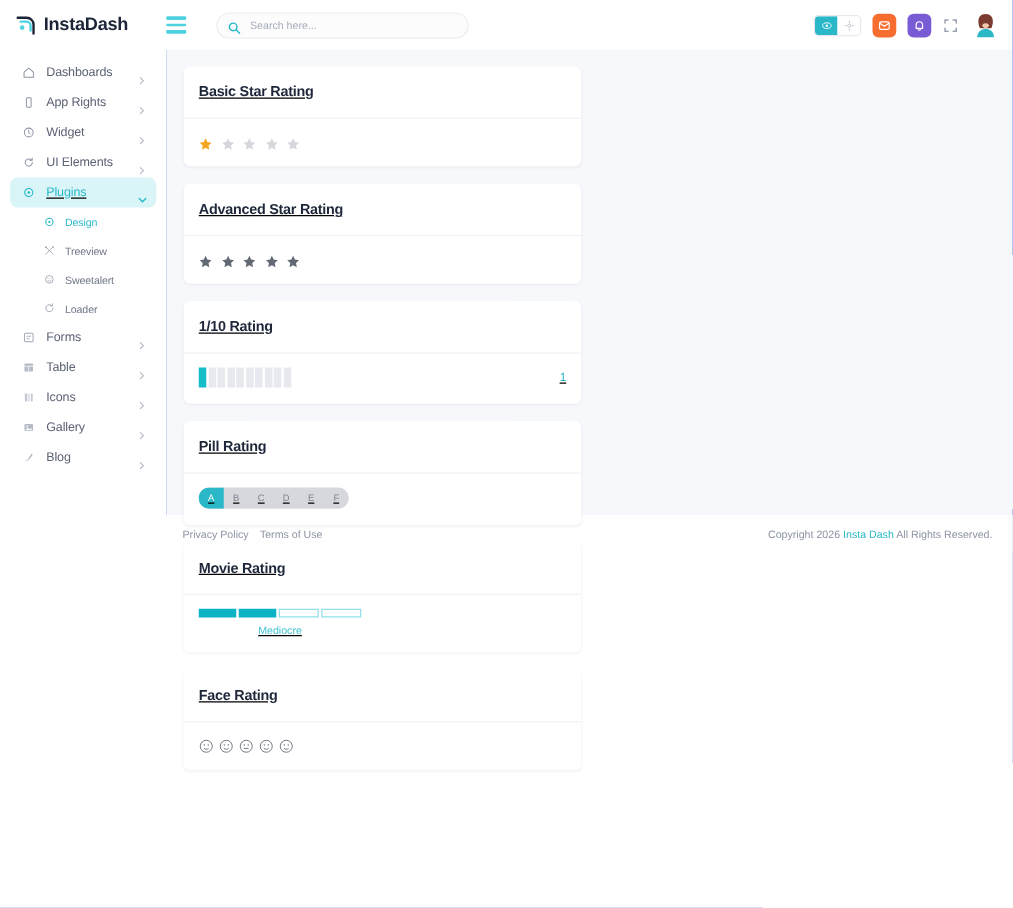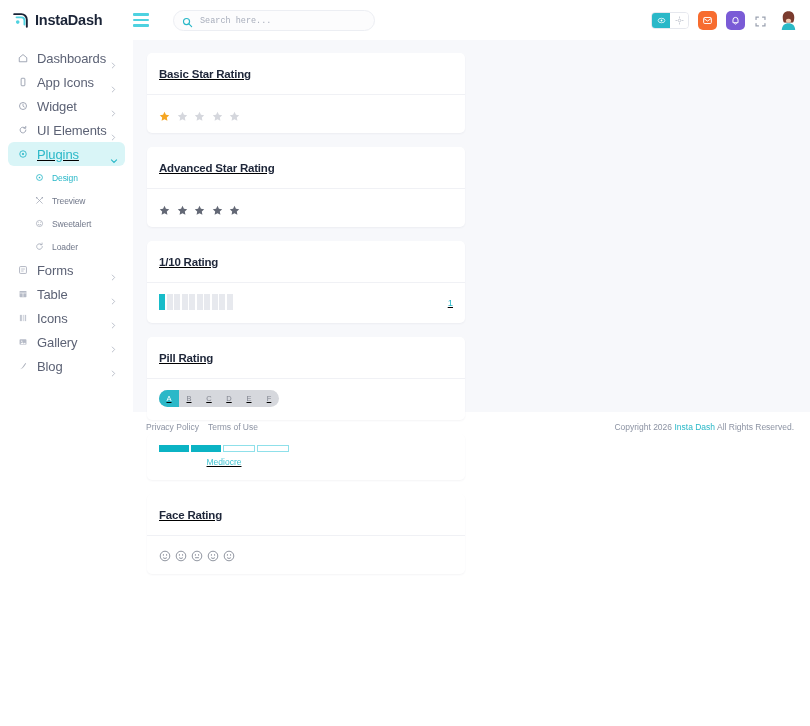--- a/index.html
+++ b/index.html
@@ -31,21 +31,21 @@
   .hamburger {
     width: 20px; height: 40px; display: flex; flex-direction: column;
     justify-content: center; gap: 3px; cursor: pointer; flex: 0 0 20px;
   }
   .hamburger span { display: block; height: 2.6px; width: 16px; background: #4ed2e0; border-radius: 1px; }
 
   .search-wrap { margin-left: 20px; position: relative; }
   .search-box {
     width: 202px; height: 21px; border: 1px solid #eceef3; border-radius: 11px;
     background: #fcfcfd; padding-left: 26px; font-size: 8.5px; color: #9aa1b0;
-    font-family: Liberation Mono, monospace; outline: none;
+    font-family: Liberation Sans, sans-serif; outline: none;
   }
   .search-box::placeholder { color: #a7adbb; }
   .search-ico { position: absolute; left: 9px; top: 5px; width: 11px; height: 11px; pointer-events: none; }
 
   .top-right {
     margin-left: auto; display: flex; align-items: center; gap: 9px; padding-right: 9px;
   }
   .toggle-pill {
     width: 38px; height: 17px; border-radius: 4px; display: flex; overflow: hidden;
     border: 1px solid #e6e8ee; cursor: pointer;
@@ -68,21 +68,21 @@
   
   .sidebar {
     width: 133px; flex: 0 0 133px; background: #ffffff; height: 372px;
     padding-top: 6px; position: relative;
   }
   .nav-item {
     height: 24px; display: flex; align-items: center; margin: 0 8px;
     padding: 0 8px 0 9px; border-radius: 6px; cursor: pointer; position: relative;
   }
   .nav-item .nico { width: 11px; flex: 0 0 11px; display: flex; align-items: center; justify-content: center; margin-right: 9px; }
-  .nav-item .nlabel { font-size: 13px; color: #5c6275; letter-spacing: -0.1px; }
+  .nav-item .nlabel { font-size: 10px; color: #5c6275; letter-spacing: -0.1px; }
   .nav-item .chev { margin-left: auto; width: 7px; height: 7px; }
   .nav-item.active { background: #d9f5f7; text-decoration: underline; }
   .nav-item.active .nlabel { color: #2ab8c8; }
   .nav-sub { height: 23px; display: flex; align-items: center; padding-left: 26px; margin: 0 8px; cursor: pointer; }
   .nav-sub .nico { width: 10px; flex: 0 0 10px; display: flex; align-items: center; justify-content: center; margin-right: 8px; }
   .nav-sub .nlabel { font-size: 8.5px; color: #6e7party; color: #707789; letter-spacing: -0.1px; }
   .nav-sub.active .nlabel { color: #2ab8c8; }
 
   
   .content { flex: 1; background: #f7f8fb; height: 372px; position: relative; }
@@ -247,21 +247,21 @@
             </svg>
         </span>
       </div>
 
       <div class="nav-item">
         <span class="nico">
           <svg viewBox="0 0 16 16" width="10" height="10">
               <rect x="5" y="2" width="6" height="12" rx="1.2" fill="none" stroke="#8d94a5" stroke-width="1.3"></rect>
             </svg>
         </span>
-        <span class="nlabel">App Icons</span>
+        <span class="nlabel">App Rights</span>
         <span class="chev">
           <svg viewBox="0 0 8 8" width="7" height="7">
               <path d="M2.6 1.2 5.4 4 2.6 6.8" fill="none" stroke="#b2b7c3" stroke-width="1" stroke-linecap="round"></path>
             </svg>
         </span>
       </div>
 
       <div class="nav-item">
         <span class="nico">
           <svg viewBox="0 0 16 16" width="10" height="10">
@@ -517,20 +517,23 @@
               <span class="pill-seg">B</span>
               <span class="pill-seg">C</span>
               <span class="pill-seg">D</span>
               <span class="pill-seg">E</span>
               <span class="pill-seg">F</span>
             </div>
           </div>
         </div>
 
         <div class="card">
+          <div class="card-head">
+            <span class="card-title">Movie Rating</span>
+          </div>
           <div class="card-body">
             <div class="movie-wrap">
               <div class="movie-bar">
                 <span class="mseg full"></span>
                 <span class="mseg full"></span>
                 <span class="mseg empty"></span>
                 <span class="mseg empty"></span>
               </div>
               <div class="movie-label">Mediocre</div>
             </div>

